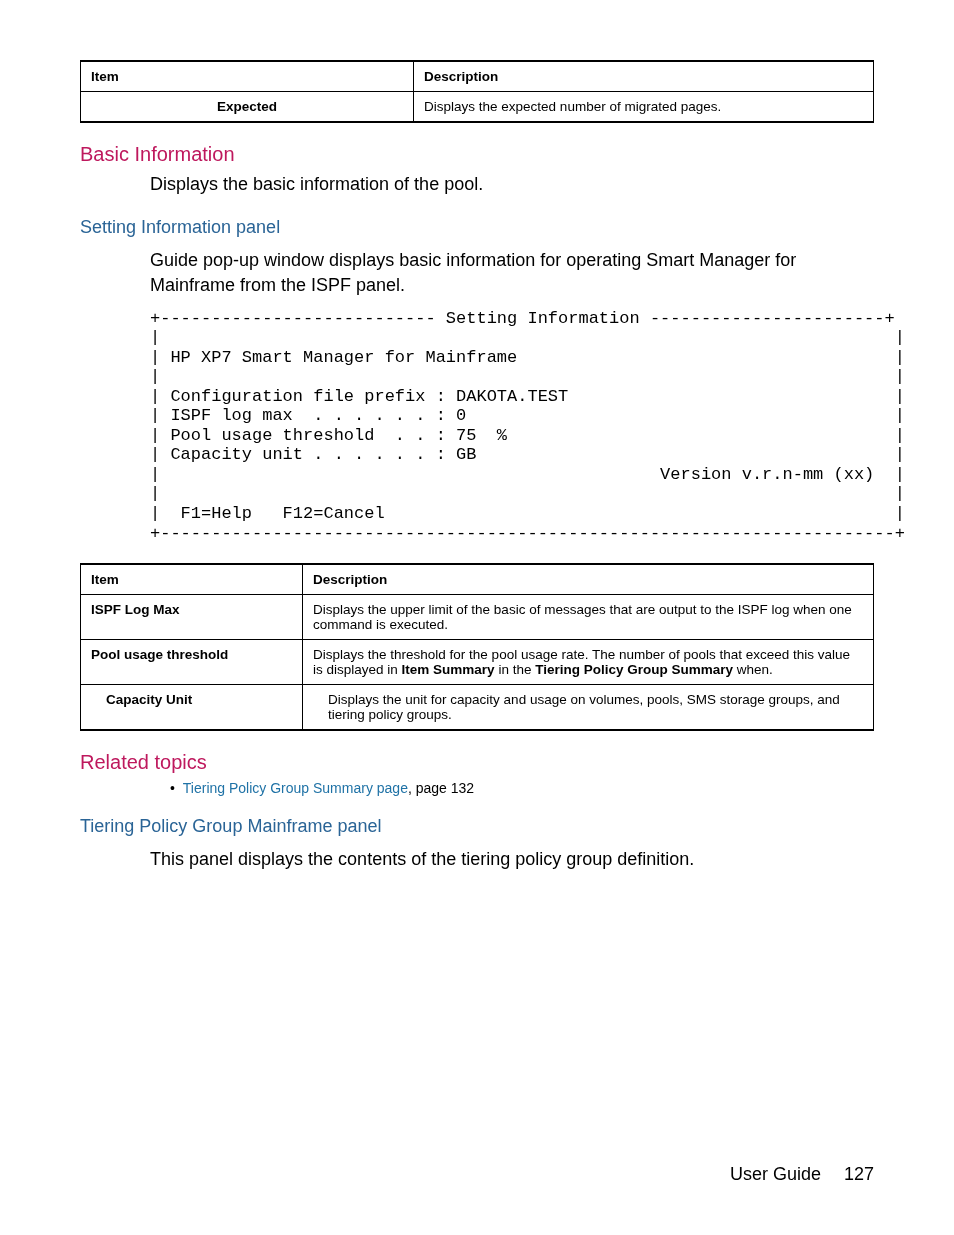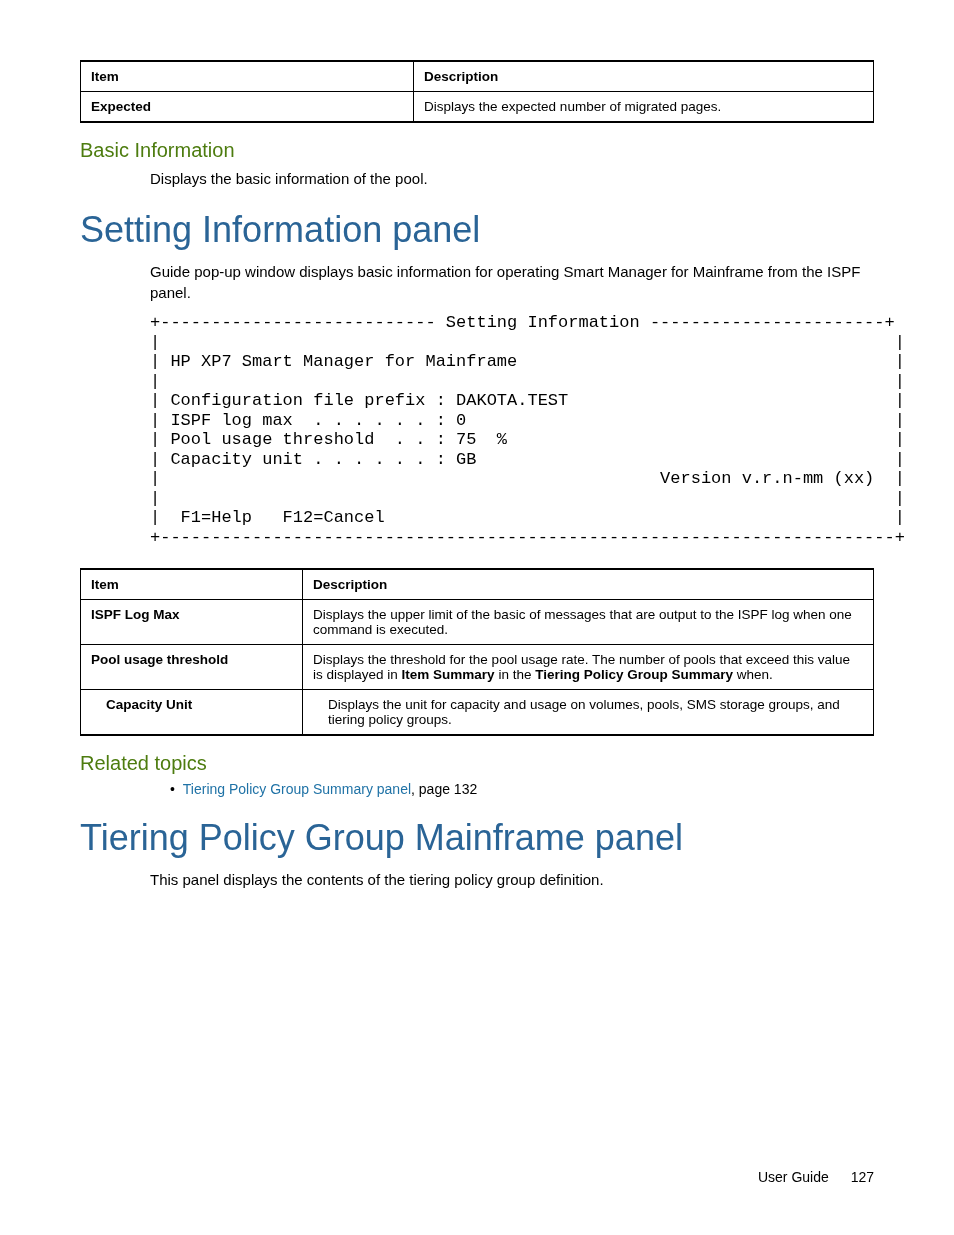--- a/index.html
+++ b/index.html
@@ -15,40 +15,41 @@
   }
   .page {
     padding: 60px 80px 40px 80px;
     box-sizing: border-box;
     height: 100%;
     position: relative;
   }
   table {
     border-collapse: collapse;
     width: 100%;
-    margin-bottom: 16px;
+    margin-bottom: 8px;
   }
   th, td {
     border: 1px solid #000;
     padding: 7px 10px;
     text-align: left;
     vertical-align: top;
     font-size: 13.5px;
   }
   .tbl1 thead th {
     font-weight: bold;
   }
   .tbl1 thead tr {
     border-top: 2px solid #000;
   }
   .tbl1 tbody tr:last-child td {
     border-bottom: 2px solid #000;
   }
   .tbl1 tbody td:first-child {
     font-weight: bold;
+    text-align: center;
   }
   .tbl2 th, .tbl2 td {
     font-size: 13.5px;
   }
   .tbl2 thead th {
     font-weight: bold;
   }
   .tbl2 thead tr {
     border-top: 2px solid #000;
   }
@@ -56,35 +57,35 @@
     border-bottom: 2px solid #000;
     padding-left: 25px;
   }
   .tbl2 tbody td:first-child {
     font-weight: bold;
     width: 28%;
   }
   h2.section {
     font-family: Arial, Helvetica, sans-serif;
     font-weight: normal;
-    color: #4d7c0f;
+    color: #be185d;
     font-size: 20px;
-    margin: 8px 0 6px 0;
+    margin: 20px 0 6px 0;
   }
   h1.panel-head {
     font-family: Arial, Helvetica, sans-serif;
     font-weight: normal;
     color: #2a6496;
-    font-size: 36px;
+    font-size: 18px;
     margin: 20px 0 10px 0;
   }
   .bodytext {
     margin: 6px 0 8px 70px;
     line-height: 1.4;
-    font-size: 15px;
+    font-size: 18px;
   }
   .codebox {
     font-family: "Courier New", monospace;
     font-size: 17px;
     white-space: pre;
     line-height: 1.15;
     margin: 10px 0 20px 70px;
   }
   .related-list {
     margin: 6px 0 8px 90px;
@@ -97,21 +98,21 @@
     margin-right: 4px;
   }
   .related-list a {
     color: #1f72a6;
     text-decoration: none;
   }
   .footer {
     position: absolute;
     bottom: 50px;
     right: 80px;
-    font-size: 14px;
+    font-size: 18px;
   }
   .footer .pg {
     margin-left: 18px;
   }
   .bold-inline { font-weight: bold; }
 </style>
 </head>
 <body>
 <div class="page">
 
@@ -170,21 +171,21 @@
     <tr>
       <td>Capacity Unit</td>
       <td>Displays the unit for capacity and usage on volumes, pools, SMS storage groups, and tiering policy groups.</td>
     </tr>
   </tbody>
 </table>
 
 <h2 class="section">Related topics</h2>
 <ul class="related-list">
   <li>
-    <a href="#">Tiering Policy Group Summary panel</a><span>, page 132</span>
+    <a href="#">Tiering Policy Group Summary page</a><span>, page 132</span>
   </li>
 </ul>
 
 <h1 class="panel-head">Tiering Policy Group Mainframe panel</h1>
 <p class="bodytext">This panel displays the contents of the tiering policy group definition.</p>
 
 <div class="footer">
   <span>User Guide</span>
   <span class="pg">127</span>
 </div>

